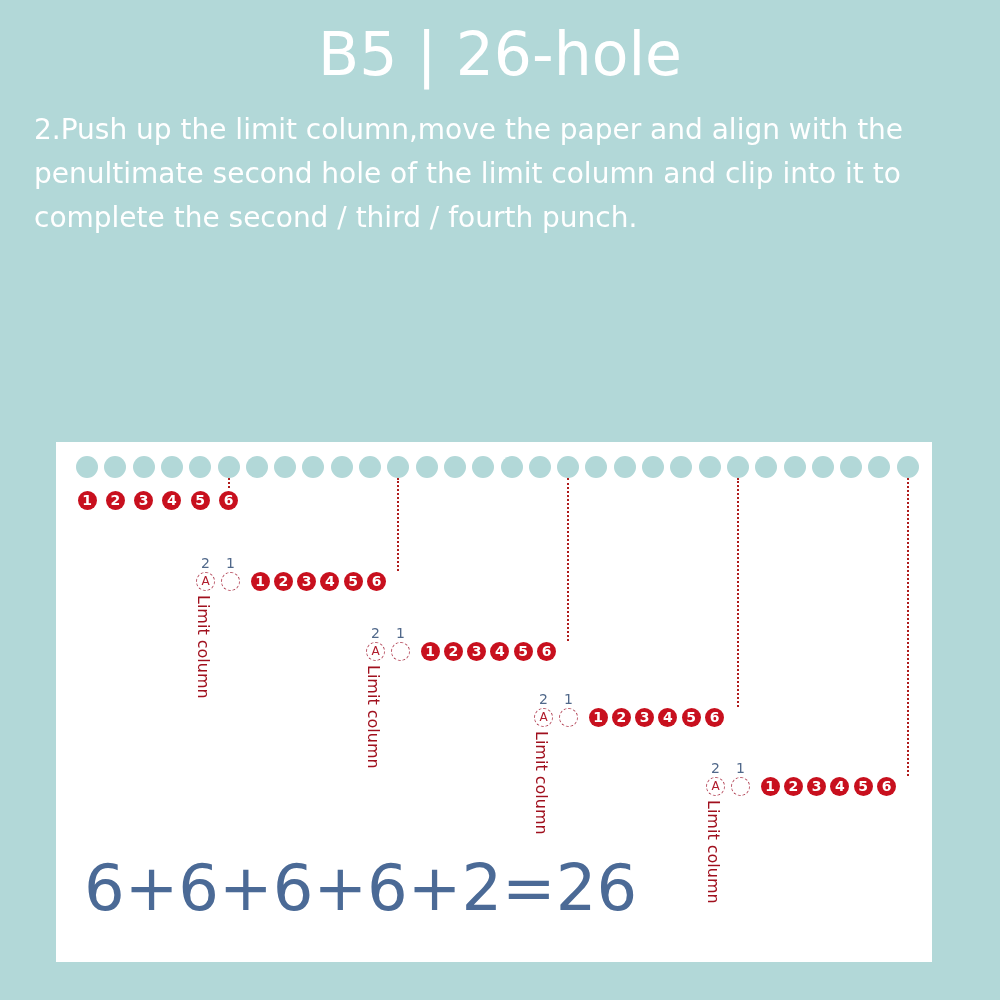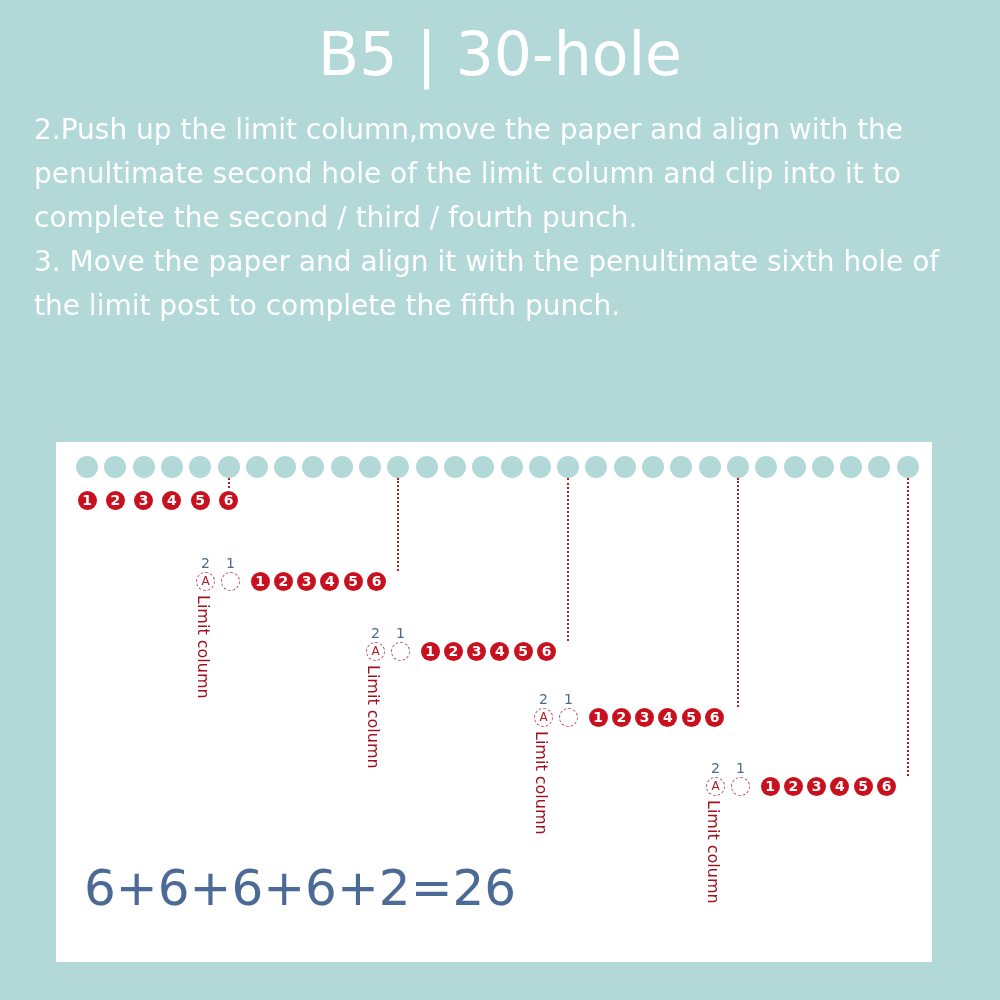--- a/index.html
+++ b/index.html
@@ -7,30 +7,29 @@
   .title{position:absolute;left:0;top:18px;width:1000px;text-align:center;color:#fff;font-size:60px;line-height:72px;}
   .instructions{position:absolute;left:34px;top:108px;width:940px;color:#fff;font-size:28px;line-height:44px;}
   .instructions div{margin:0;}
   .panel{position:absolute;left:56px;top:442px;width:876px;height:520px;background:#fff;}
   .hole{position:absolute;width:22px;height:22px;border-radius:50%;background:#b2d8d8;}
   .vline{position:absolute;width:0;border-left:2px dotted #b01c1c;}
   .num{position:absolute;width:19px;height:19px;border-radius:50%;background:#c8101e;color:#fff;font-size:14px;font-weight:bold;line-height:19px;text-align:center;font-family:"DejaVu Sans",sans-serif;}
   .dashc{position:absolute;width:17px;height:17px;border-radius:50%;border:1.5px dashed #b4485a;color:#b01c2c;font-size:12px;line-height:17px;text-align:center;}
   .small{position:absolute;color:#50688a;font-size:14px;line-height:14px;}
   .limit{position:absolute;color:#a0101e;font-size:16px;writing-mode:vertical-rl;white-space:nowrap;}
-  .formula{position:absolute;left:84px;top:858px;color:#4b6a96;font-size:50px;line-height:60px;}
+  .formula{position:absolute;left:84px;top:858px;color:#4b6a96;font-size:64px;line-height:60px;}
 </style>
 </head>
 <body>
 
-<div class="title">B5 | 30-hole</div>
+<div class="title">B5 | 26-hole</div>
 
 <div class="instructions">
   <div>2.Push up the limit column,move the paper and align with the penultimate second hole of the limit column and clip into it to complete the second / third / fourth punch.</div>
-  <div>3. Move the paper and align it with the penultimate sixth hole of the limit post to complete the fifth punch.</div>
 </div>
 
 <div class="panel" id="panel">
     <div class="hole" style="left: 20px; top: 14px;"></div>
     <div class="hole" style="left: 48.3px; top: 14px;"></div>
     <div class="hole" style="left: 76.6px; top: 14px;"></div>
     <div class="hole" style="left: 104.9px; top: 14px;"></div>
     <div class="hole" style="left: 133.2px; top: 14px;"></div>
     <div class="hole" style="left: 161.5px; top: 14px;"></div>
     <div class="hole" style="left: 189.8px; top: 14px;"></div>

